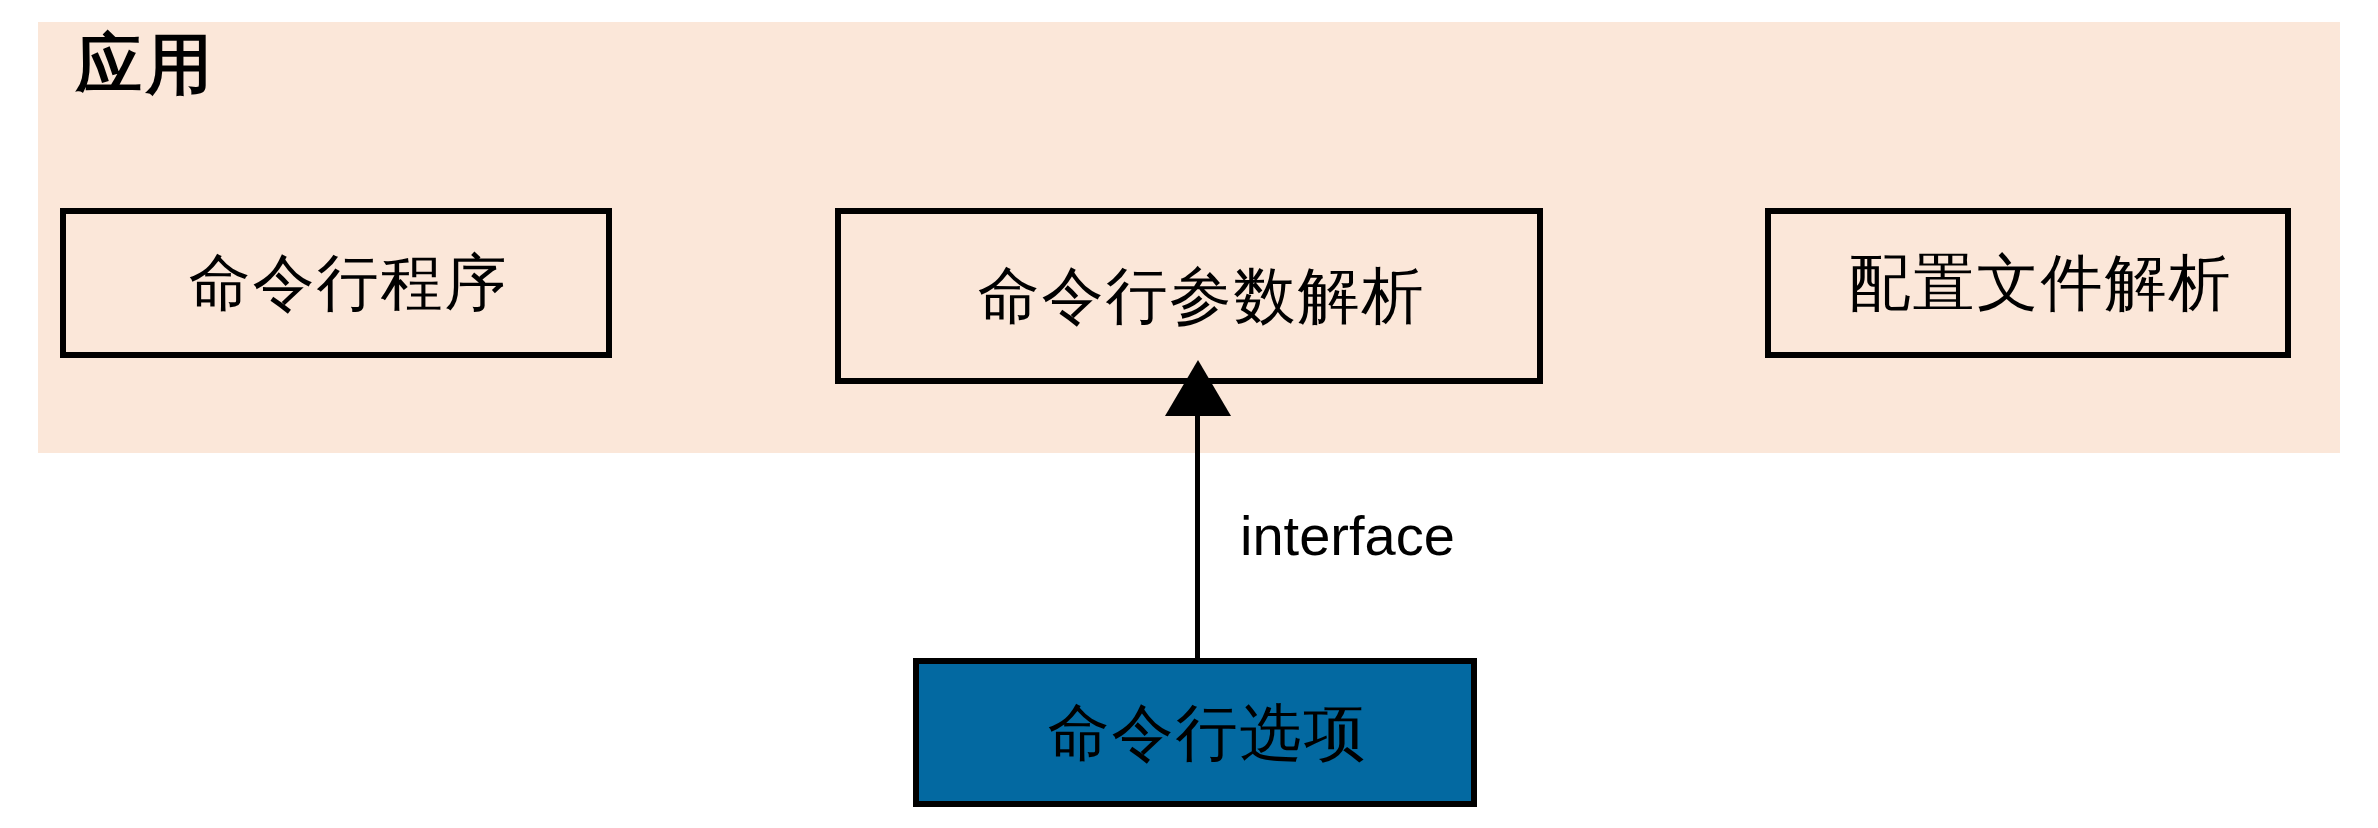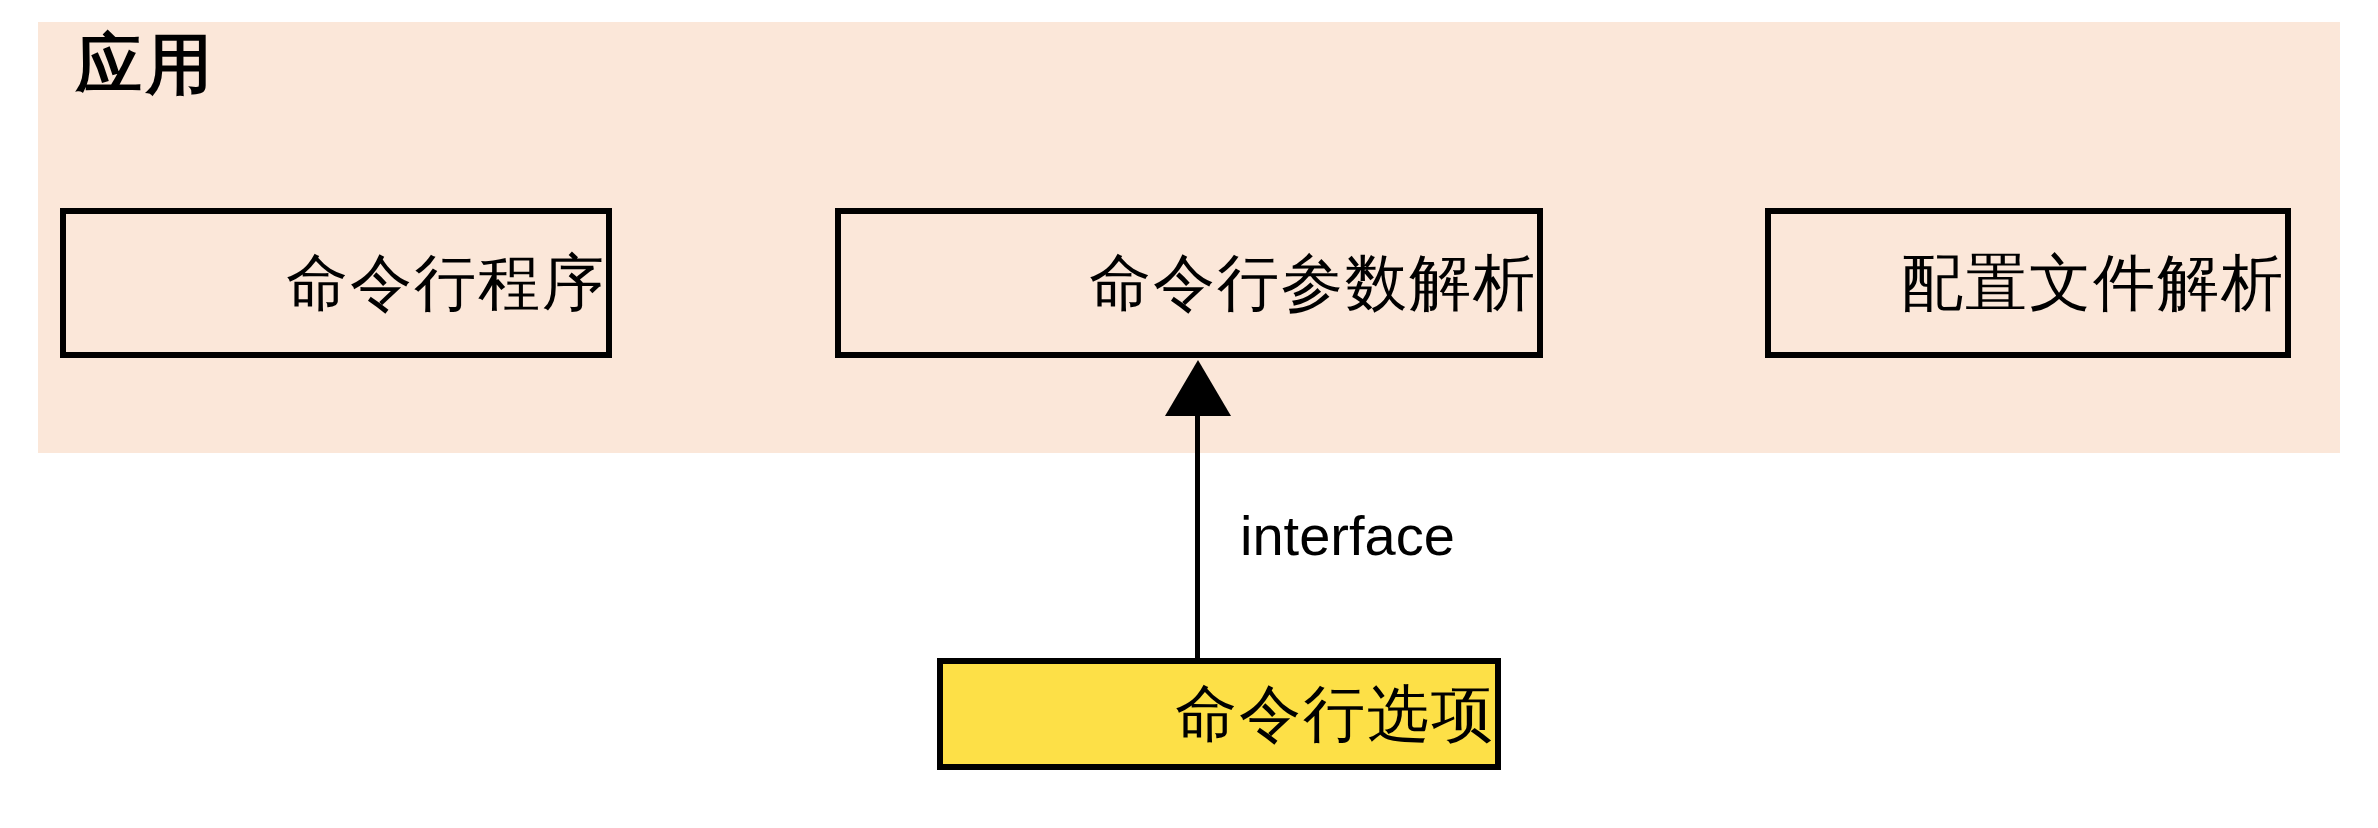--- a/index.html
+++ b/index.html
@@ -31,34 +31,33 @@
     font-weight: bold;
     letter-spacing: 4px;
     line-height: 1.1;
   }
   .node {
     position: absolute;
     border: 6px solid #000000;
     box-sizing: border-box;
     display: flex;
     align-items: center;
-    justify-content: flex-end;
+    justify-content: center;
     font-size: 62px;
     letter-spacing: 2px;
     background: transparent;
     white-space: nowrap;
     padding-left: 25px;
   }
   .node-1 { left: 60px;   top: 208px; width: 552px; height: 150px; }
-  .node-2 { left: 835px;  top: 208px; width: 708px; height: 150px; font-family: Liberation Serif, serif; }
+  .node-2 { left: 835px;  top: 208px; width: 708px; height: 176px; font-family: Liberation Serif, serif; }
   .node-3 { left: 1765px; top: 208px; width: 526px; height: 150px; }
   .node-bottom {
-    left: 913px; top: 658px; width: 564px; height: 112px;
-    background: #fde047;
-    margin-left: 24px;
+    left: 913px; top: 658px; width: 564px; height: 149px;
+    background: #0369a1;
   }
   .arrow-stem {
     position: absolute;
     left: 1195px;
     top: 408px;
     width: 5px;
     height: 250px;
     background: #000000;
   }
   .arrow-head {

